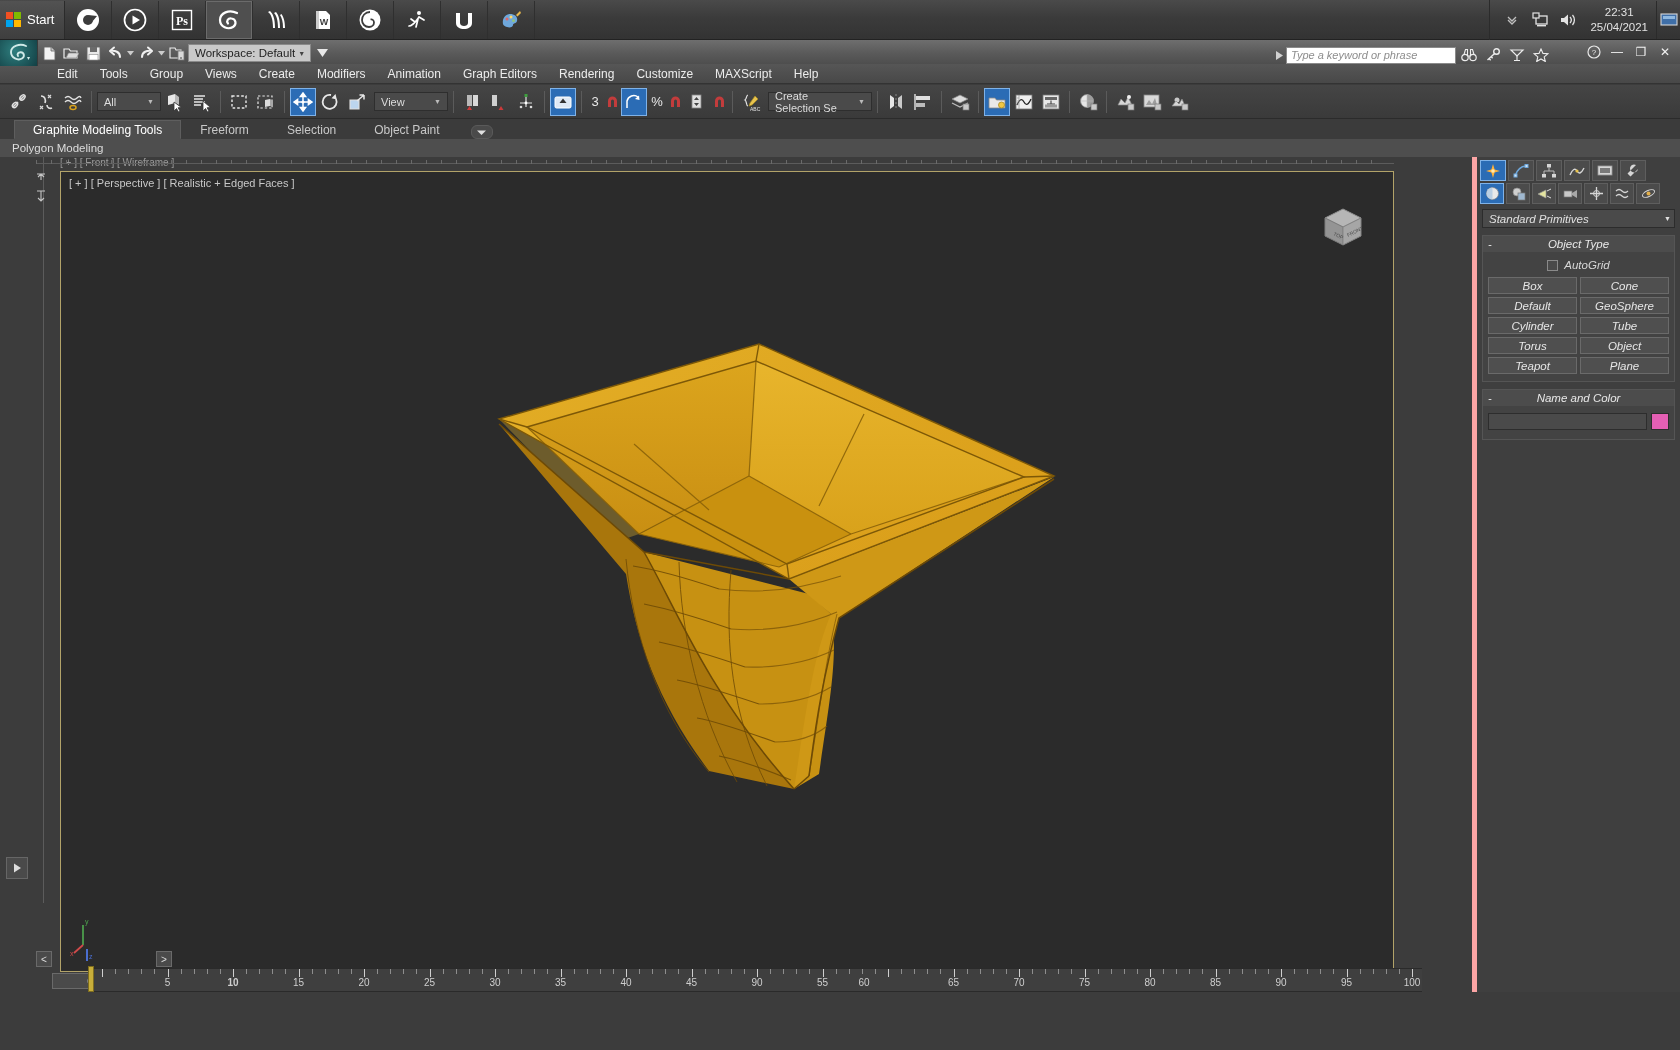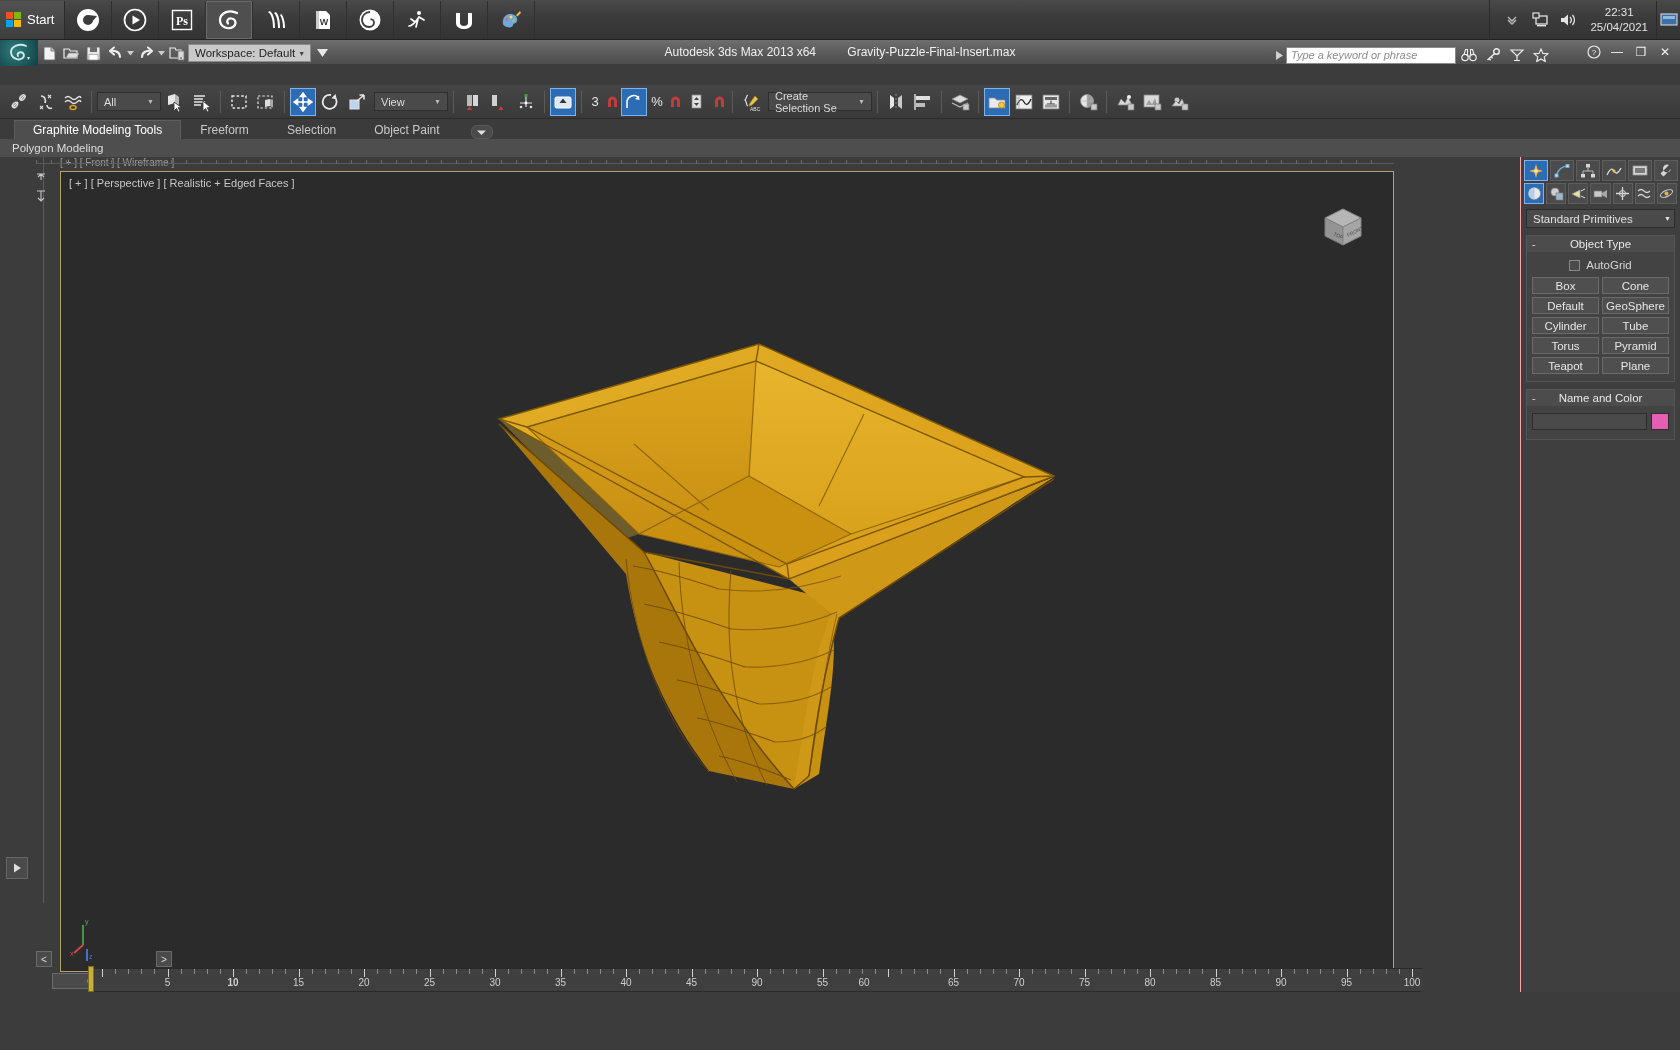--- a/index.html
+++ b/index.html
@@ -175,22 +175,22 @@
     position:absolute;left:92px;top:968px;width:1330px;height:24px;background:#3f3f3f;
     border-top:1px solid #2a2a2a;border-bottom:1px solid #2a2a2a;overflow:hidden;
   }
   .tb-num{position:absolute;top:8px;font-size:10px;color:#cfcfcf;transform:translateX(-50%);}
   .tb-tick{position:absolute;top:0;width:1px;background:#8d8d8d;}
   .frame-marker{position:absolute;left:88px;top:966px;width:6px;height:26px;background:#c8ae3a;
     border:1px solid #7e6d1f;}
 
   
   .cmdpanel {
-    position:absolute; right:0; top:157px; width:160px; height:855px;
-    background:#3f3f3f; border-left:1px solid #fca5a5;
+    position:absolute; right:0; top:157px; width:208px; height:855px;
+    background:#3f3f3f; border-left:5px solid #fca5a5;font-style:italic;
   }
   .cp-tabrow {
     display:flex;align-items:center;height:24px;gap:2px;padding:3px 2px 0 3px;
     background:#3f3f3f;
   }
   .cp-tab{width:26px;height:21px;background:#4b4b4b;border:1px solid #5e5e5e;
     display:flex;align-items:center;justify-content:center;cursor:default;}
   .cp-tab.active{background:#2b6cb5;border-color:#7fb2e8;}
   .cp-subrow{display:flex;align-items:center;height:24px;gap:2px;padding:1px 3px;}
   .cp-sub{width:24px;height:21px;background:#4b4b4b;border:1px solid #5e5e5e;
@@ -332,24 +332,20 @@
       <div class="showdesk">
         <svg width="18" height="14" viewBox="0 0 18 14">
             <rect x="1" y="1" width="16" height="11" fill="#3f6fa8" stroke="#d6d6d6" stroke-width="1.1"></rect>
             <rect x="3" y="3" width="12" height="3" fill="#8fb8e0"></rect>
           </svg>
       </div>
     </div>
   </div>
 
   <div class="titlebar">
-    <div class="title-center">
-      <span>Autodesk 3ds Max  2013 x64</span>
-      <span>Gravity-Puzzle-Final-Insert.max</span>
-    </div>
     <div class="win-ctrls">
       <div class="help-q">
         <svg width="14" height="14" viewBox="0 0 14 14">
             <circle cx="7" cy="7" r="6" fill="none" stroke="#e8e8e8" stroke-width="1.2"></circle>
             <text x="7" y="10" font-size="8" fill="#e8e8e8" text-anchor="middle" font-family="Liberation Sans, sans-serif">?</text>
           </svg>
       </div>
       <div class="win-ctrl">—</div>
       <div class="win-ctrl">❐</div>
       <div class="win-ctrl">✕</div>
@@ -446,20 +442,34 @@
           <path d="M8 8 L8 12 M5 12.5 L11 12.5" stroke="#ededed" stroke-width="1.2"></path>
         </svg>
     </div>
     <div class="search-ico">
       <svg width="16" height="14" viewBox="0 0 16 14">
           <path d="M8 1 L10 5.4 L14.8 5.8 L11.2 8.9 L12.3 13.5 L8 11 L3.7 13.5 L4.8 8.9 L1.2 5.8 L6 5.4 Z" fill="none" stroke="#ededed" stroke-width="1.1"></path>
         </svg>
     </div>
   </div>
 
+  <div class="menubar">
+    <div class="menu-item">Edit</div>
+    <div class="menu-item">Tools</div>
+    <div class="menu-item">Group</div>
+    <div class="menu-item">Views</div>
+    <div class="menu-item">Create</div>
+    <div class="menu-item">Modifiers</div>
+    <div class="menu-item">Animation</div>
+    <div class="menu-item">Graph Editors</div>
+    <div class="menu-item">Rendering</div>
+    <div class="menu-item">Customize</div>
+    <div class="menu-item">MAXScript</div>
+    <div class="menu-item">Help</div>
+  </div>
 
   <div class="maintb">
     <div class="tbtn">
       <svg width="20" height="20" viewBox="0 0 20 20">
           <path d="M4 15 L9 10 M11 8 L15 4" stroke="#e0e0e0" stroke-width="1.6" fill="none"></path>
           <ellipse cx="6" cy="13" rx="3" ry="2" transform="rotate(-45 6 13)" fill="none" stroke="#e0e0e0" stroke-width="1.5"></ellipse>
           <ellipse cx="13.5" cy="5.5" rx="3" ry="2" transform="rotate(-45 13.5 5.5)" fill="none" stroke="#e0e0e0" stroke-width="1.5"></ellipse>
         </svg>
     </div>
     <div class="tbtn">
@@ -1171,21 +1181,21 @@
           <span>AutoGrid</span>
         </div>
         <div class="btngrid">
           <div class="pbtn">Box</div>
           <div class="pbtn">Cone</div>
           <div class="pbtn">Default</div>
           <div class="pbtn">GeoSphere</div>
           <div class="pbtn">Cylinder</div>
           <div class="pbtn">Tube</div>
           <div class="pbtn">Torus</div>
-          <div class="pbtn">Pyramid</div>
+          <div class="pbtn">Object</div>
           <div class="pbtn">Teapot</div>
           <div class="pbtn">Plane</div>
         </div>
       </div>
     </div>
 
     <div class="rollout">
       <div class="roll-head">
         <span class="minus">-</span>
         <span>Name and Color</span>

